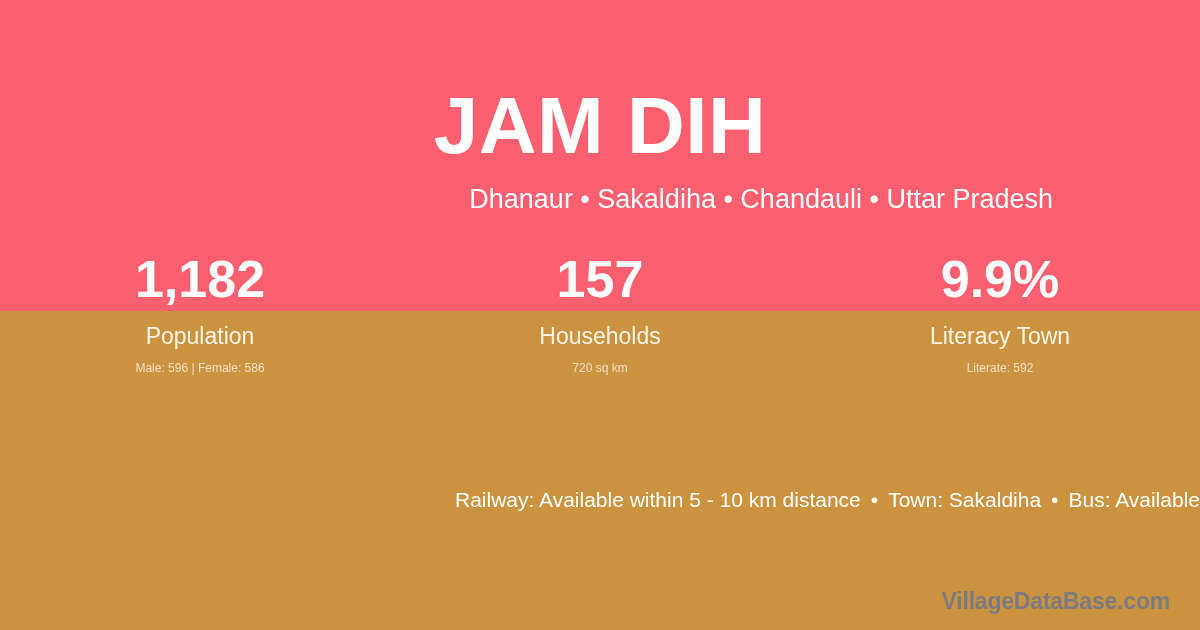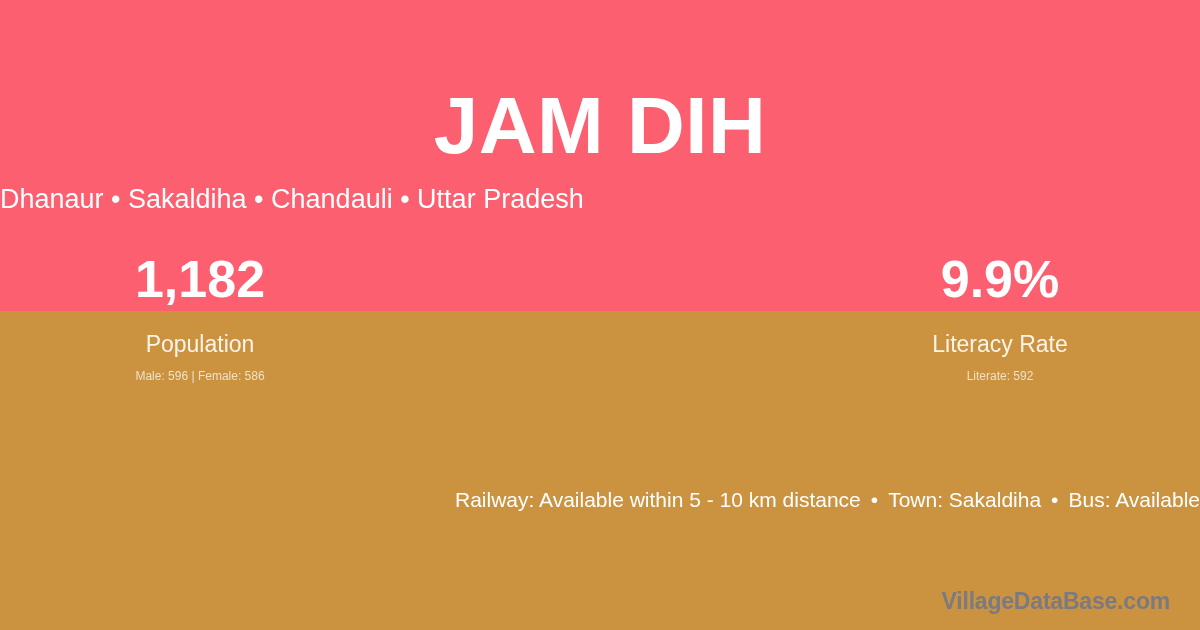--- a/index.html
+++ b/index.html
@@ -45,21 +45,21 @@
     line-height: 96px;
     font-weight: bold;
     color: #ffffff;
     letter-spacing: 0.5px;
   }
   .subtitle {
     position: absolute;
     left: 0;
     top: 182px;
     width: 1053px;
-    text-align: left;
+    text-align: right;
     font-size: 27px;
     line-height: 34px;
     font-weight: normal;
     color: #ffffff;
   }
   .stats {
     position: absolute;
     left: 0;
     top: 248px;
     width: 1200px;
@@ -71,21 +71,21 @@
     width: 400px;
     text-align: center;
   }
   .stat-value {
     font-size: 52px;
     line-height: 62px;
     font-weight: bold;
     color: #ffffff;
   }
   .stat-label {
-    margin-top: 20px;
+    margin-top: 12px;
     font-size: 23px;
     line-height: 28px;
     font-weight: normal;
     color: #fdf4e8;
   }
   .stat-sub {
     margin-top: 8px;
     font-size: 12px;
     line-height: 20px;
     font-weight: normal;
@@ -131,24 +131,29 @@
     <div class="subtitle">Dhanaur • Sakaldiha • Chandauli • Uttar Pradesh</div>
 
     <div class="stats">
 
       <div class="stat">
         <div class="stat-value">1,182</div>
         <div class="stat-label">Population</div>
         <div class="stat-sub">Male: 596 | Female: 586</div>
       </div>
 
+      <div class="stat">
+        <div class="stat-value">157</div>
+        <div class="stat-label">Households</div>
+        <div class="stat-sub">720 sq km</div>
+      </div>
 
       <div class="stat">
         <div class="stat-value">9.9%</div>
-        <div class="stat-label">Literacy Rate</div>
+        <div class="stat-label">Literacy Town</div>
         <div class="stat-sub">Literate: 592</div>
       </div>
 
     </div>
 
     <div class="info-line"><span>Railway: Available within 5 - 10 km distance</span><span class="info-sep">•</span><span>Town: Sakaldiha</span><span class="info-sep">•</span><span>Bus: Available</span></div>
 
     <div class="footer">VillageDataBase.com</div>
 
   </div>

